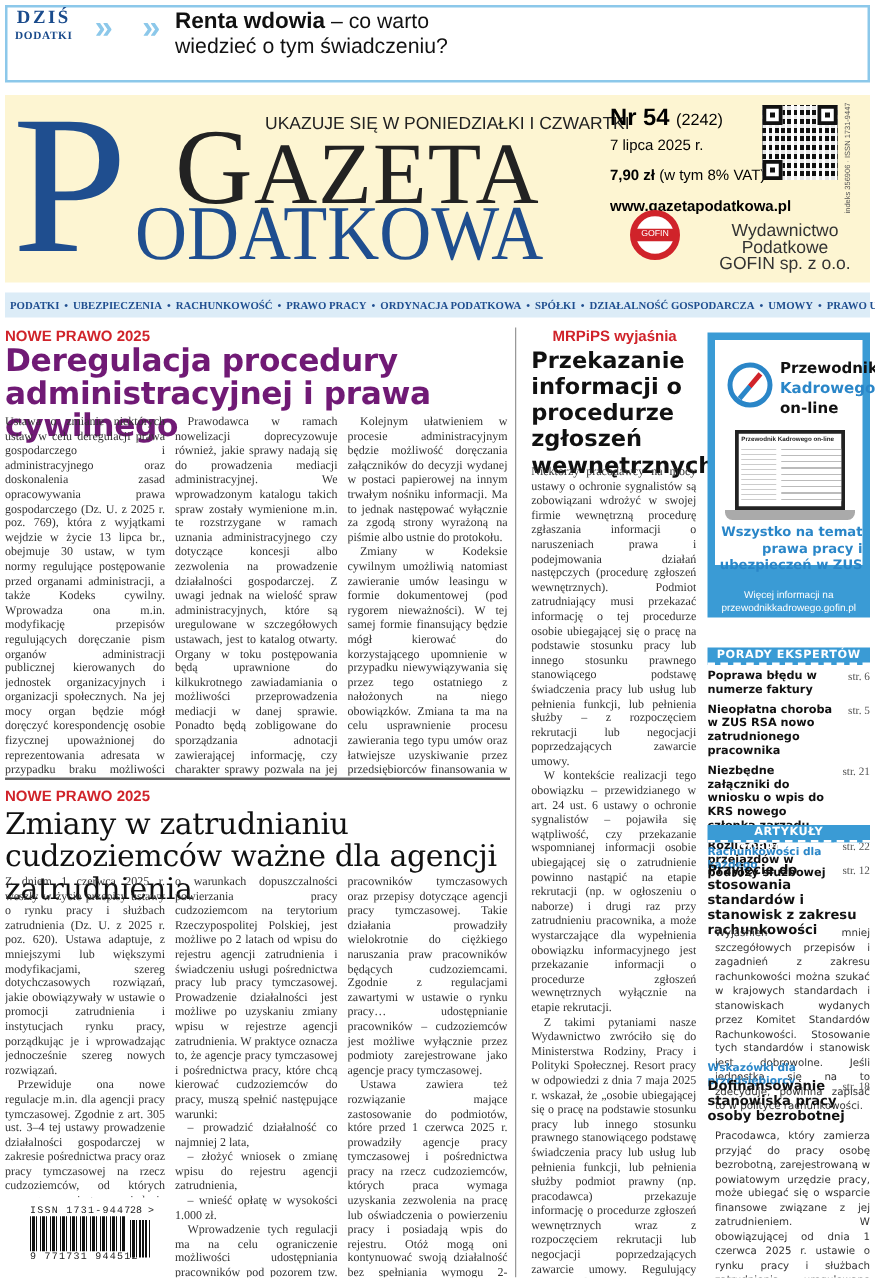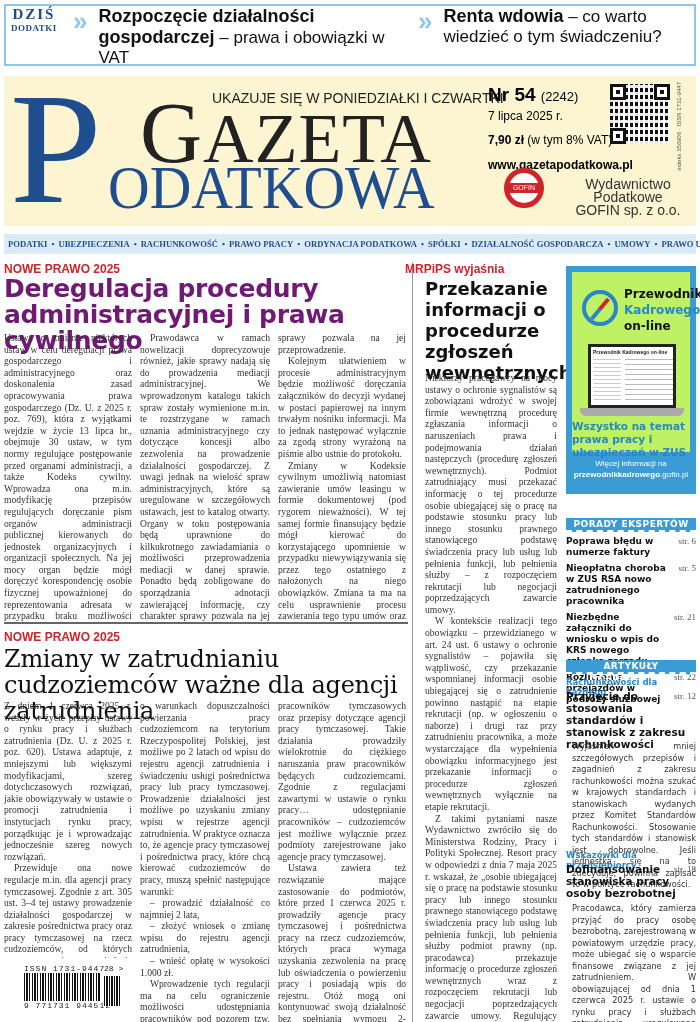--- a/index.html
+++ b/index.html
@@ -42,35 +42,35 @@
 .kicker{font-family:"Liberation Sans",sans-serif;font-weight:bold;color:#d0232a;font-size:12px}
 .col{position:absolute;font-size:9.6px;line-height:11.6px;text-align:justify;color:#333;font-family:"Liberation Serif",serif;overflow:hidden}
 .col p{text-indent:10px}
 .col p.first{text-indent:0}
 .h1a{position:absolute;left:4px;top:276px;font-family:"DejaVu Sans",sans-serif;font-weight:bold;font-size:25px;line-height:26px;color:#701a75;letter-spacing:-.3px}
 .h1b{position:absolute;left:4px;top:646px;font-family:"DejaVu Serif",serif;font-size:24px;line-height:26px;color:#111;letter-spacing:-.3px}
 .rule{position:absolute;height:2px;background:#666}
 .vrule{position:absolute;width:1px;background:#999}
 .h2c{position:absolute;left:425px;top:278px;font-family:"DejaVu Sans",sans-serif;font-weight:bold;font-size:18px;line-height:21px;color:#111}
 .ad{position:absolute;left:566px;top:266px;width:130px;height:228px;background:#3a9bd5;padding:6px}
-.ad-in{background:#bef264;width:100%;height:180px;position:relative}
+.ad-in{background:#ffffff;width:100%;height:180px;position:relative}
 .compass{position:absolute;left:10px;top:18px;width:36px;height:36px;border-radius:50%;border:4px solid #2a86c8}
 .compass::after{content:"";position:absolute;left:12px;top:2px;width:4px;height:26px;background:linear-gradient(#d0232a 50%,#2a86c8 50%);transform:rotate(40deg)}
 .ad-title{position:absolute;left:52px;top:14px;font-family:"DejaVu Sans",sans-serif;font-weight:bold;font-size:12px;line-height:16px;color:#111}
 .ad-title .blue{color:#2a86c8}
 .laptop{position:absolute;left:8px;top:72px;width:104px;height:78px}
 .screen{position:absolute;left:8px;top:0;width:88px;height:64px;background:#222;padding:3px}
 .screen-in{background:#fff;width:100%;height:100%;position:relative}
 .screen-in .hd{font-size:5px;font-family:"Liberation Sans",sans-serif;font-weight:bold;padding:2px}
 .screen-in .side{position:absolute;left:2px;top:12px;width:28px;height:42px;background:repeating-linear-gradient(#ccc 0 1px,#fff 1px 4px)}
 .screen-in .main{position:absolute;left:34px;top:12px;width:48px;height:42px;background:repeating-linear-gradient(#bbb 0 1px,#fff 1px 5px)}
 .base{position:absolute;left:0;top:64px;width:104px;height:8px;background:#aaa;border-radius:0 0 6px 6px}
-.ad-slogan{position:absolute;left:0;top:148px;width:100%;text-align:left;color:#2a86c8;font-family:"DejaVu Sans",sans-serif;font-weight:bold;font-size:10.5px;line-height:13px}
-.ad-more{color:#fff;text-align:center;font-family:"Liberation Sans",sans-serif;font-size:8px;line-height:11px;margin-top:6px}
-.ad-more b{font-weight:bold}
+.ad-slogan{position:absolute;left:0;top:148px;width:100%;text-align:right;color:#2a86c8;font-family:"DejaVu Sans",sans-serif;font-weight:bold;font-size:10.5px;line-height:13px}
+.ad-more{color:#fff;text-align:center;font-family:"Liberation Sans",sans-serif;font-size:8px;line-height:11px;margin-top:18px}
+.ad-more b{font-weight:normal}
 .band{position:absolute;left:566px;width:130px;height:14px;background:#3a9bd5;color:#fff;font-family:"DejaVu Sans",sans-serif;font-weight:bold;font-size:9px;text-align:center;line-height:13px;letter-spacing:.5px;border-bottom:2px dashed #fff}
 .toc{position:absolute;left:566px;width:130px;font-family:"DejaVu Sans",sans-serif;font-weight:bold;font-size:9px;line-height:11px;color:#111}
 .toc .row{display:flex;justify-content:space-between;margin-bottom:5px}
 .toc .pg{font-family:"Liberation Serif",serif;font-weight:normal;color:#555;white-space:nowrap;margin-left:4px}
 .cat{position:absolute;left:566px;font-family:"DejaVu Sans",sans-serif;font-weight:bold;font-size:8.5px;color:#2a86c8}
 .rh{position:absolute;left:566px;width:130px;font-family:"DejaVu Sans",sans-serif;font-weight:bold;font-size:10.5px;line-height:12px;color:#111}
 .rh .pg{float:right;font-family:"Liberation Serif",serif;font-weight:normal;font-size:9px;color:#555}
 .rbody{position:absolute;left:572px;width:124px;font-family:"DejaVu Sans",sans-serif;font-size:8.2px;line-height:11.5px;color:#333;text-align:justify}
 .barcode{position:absolute;left:24px;top:964px;width:100px;height:50px}
 .barcode .issn{font-family:"Liberation Mono",monospace;font-size:8px;letter-spacing:1px}
@@ -81,23 +81,20 @@
 </style>
 </head>
 <body>
 
 <div class="topbar">
   <div class="dzis">
     <div class="d1">DZIŚ</div>
     <div class="d2">DODATKI</div>
   </div>
   <div class="chev">»</div>
-  <div class="teaser t1">
-    <b>Rozpoczęcie działalności gospodarczej</b><span> – prawa i obowiązki w VAT</span>
-  </div>
   <div class="chev">»</div>
   <div class="teaser t2">
     <b>Renta wdowia</b><span> – co warto wiedzieć o tym świadczeniu?</span>
   </div>
 </div>
 
 <div class="mast">
   <div class="bigP">P</div>
   <div class="ukazuje">UKAZUJE SIĘ W PONIEDZIAŁKI I CZWARTKI</div>
   <div class="gazeta"><span class="g">G</span><span>AZETA</span></div>
@@ -147,21 +144,20 @@
 
 <div class="kicker" style="position:absolute;left:4px;top:262px">NOWE PRAWO 2025</div>
 <div class="h1a" style="width:404px">Deregulacja procedury administracyjnej i prawa cywilnego</div>
 <div class="col" style="left:4px;top:332px;width:128px;height:292px">
   <p class="first">Ustawa o zmianie niektórych ustaw w celu deregulacji prawa gospodarczego i administracyjnego oraz doskonalenia zasad opracowywania prawa gospodarczego (Dz. U. z 2025 r. poz. 769), która z wyjątkami wejdzie w życie 13 lipca br., obejmuje 30 ustaw, w tym normy regulujące postępowanie przed organami administracji, a także Kodeks cywilny. Wprowadza ona m.in. modyfikację przepisów regulujących doręczanie pism organów administracji publicznej kierowanych do jednostek organizacyjnych i organizacji społecznych. Na jej mocy organ będzie mógł doręczyć korespondencję osobie fizycznej upoważnionej do reprezentowania adresata w przypadku braku możliwości doręczenia pisma w lokalu jego siedziby z uwagi na to, że podany przez niego adres siedziby nie istnieje, został wykreślony z rejestru lub jest niezgodny z odpowiednim rejestrem i nie można tego adresu ustalić.</p>
 </div>
 <div class="col" style="left:140px;top:332px;width:130px;height:292px">
   <p>Prawodawca w ramach nowelizacji doprecyzowuje również, jakie sprawy nadają się do prowadzenia mediacji administracyjnej. We wprowadzonym katalogu takich spraw zostały wymienione m.in. te rozstrzygane w ramach uznania administracyjnego czy dotyczące koncesji albo zezwolenia na prowadzenie działalności gospodarczej. Z uwagi jednak na wielość spraw administracyjnych, które są uregulowane w szczegółowych ustawach, jest to katalog otwarty. Organy w toku postępowania będą uprawnione do kilkukrotnego zawiadamiania o możliwości przeprowadzenia mediacji w danej sprawie. Ponadto będą zobligowane do sporządzania adnotacji zawierającej informację, czy charakter sprawy pozwala na jej przeprowadzenie mediacji, a także czy zachodzą okoliczności odstąpienia od zawiadomienia o możliwości przeprowadzenia mediacji, mimo że charakter</p>
 </div>
 <div class="col" style="left:278px;top:332px;width:128px;height:292px">
-  <p class="first">sprawy pozwala na jej przeprowadzenie.</p>
   <p>Kolejnym ułatwieniem w procesie administracyjnym będzie możliwość doręczania załączników do decyzji wydanej w postaci papierowej na innym trwałym nośniku informacji. Ma to jednak następować wyłącznie za zgodą strony wyrażoną na piśmie albo ustnie do protokołu.</p>
   <p>Zmiany w Kodeksie cywilnym umożliwią natomiast zawieranie umów leasingu w formie dokumentowej (pod rygorem nieważności). W tej samej formie finansujący będzie mógł kierować do korzystającego upomnienie w przypadku niewywiązywania się przez tego ostatniego z nałożonych na niego obowiązków. Zmiana ta ma na celu usprawnienie procesu zawierania tego typu umów oraz łatwiejsze uzyskiwanie przez przedsiębiorców finansowania w formie leasingu.</p>
 
 </div>
 
 <div class="rule" style="left:4px;top:622px;width:404px"></div>
 
 <div class="kicker" style="position:absolute;left:4px;top:630px">NOWE PRAWO 2025</div>
 <div class="h1b" style="width:410px">Zmiany w zatrudnianiu cudzoziemców ważne dla agencji zatrudnienia</div>
 <div class="col" style="left:4px;top:700px;width:128px;height:258px">
@@ -184,21 +180,21 @@
 <div class="barcode">
   <div class="issn">ISSN 1731-9447</div>
   <div class="bars"></div>
   <div class="num">9 771731 944512</div>
   <div class="add">28 &gt;</div>
   <div class="bars2"></div>
 </div>
 
 <div class="vrule" style="left:412px;top:262px;height:760px"></div>
 
-<div class="kicker" style="position:absolute;left:405px;top:262px">MRPiPS wyjaśnia</div>
+<div class="kicker" style="position:absolute;left:442px;top:262px">MRPiPS wyjaśnia</div>
 <div class="h2c" style="width:135px">Przekazanie informacji o procedurze zgłoszeń wewnętrznych</div>
 <div class="col" style="left:425px;top:372px;width:132px;height:650px">
   <p class="first">Niektórzy pracodawcy na mocy ustawy o ochronie sygnalistów są zobowiązani wdrożyć w swojej firmie wewnętrzną procedurę zgłaszania informacji o naruszeniach prawa i podejmowania działań następczych (procedurę zgłoszeń wewnętrznych). Podmiot zatrudniający musi przekazać informację o tej procedurze osobie ubiegającej się o pracę na podstawie stosunku pracy lub innego stosunku prawnego stanowiącego podstawę świadczenia pracy lub usług lub pełnienia funkcji, lub pełnienia służby – z rozpoczęciem rekrutacji lub negocjacji poprzedzających zawarcie umowy.</p>
   <p>W kontekście realizacji tego obowiązku – przewidzianego w art. 24 ust. 6 ustawy o ochronie sygnalistów – pojawiła się wątpliwość, czy przekazanie wspomnianej informacji osobie ubiegającej się o zatrudnienie powinno nastąpić na etapie rekrutacji (np. w ogłoszeniu o naborze) i drugi raz przy zatrudnieniu pracownika, a może wystarczające dla wypełnienia obowiązku informacyjnego jest przekazanie informacji o procedurze zgłoszeń wewnętrznych wyłącznie na etapie rekrutacji.</p>
   <p>Z takimi pytaniami nasze Wydawnictwo zwróciło się do Ministerstwa Rodziny, Pracy i Polityki Społecznej. Resort pracy w odpowiedzi z dnia 7 maja 2025 r. wskazał, że „osobie ubiegającej się o pracę na podstawie stosunku pracy lub innego stosunku prawnego stanowiącego podstawę świadczenia pracy lub usług lub pełnienia funkcji, lub pełnienia służby podmiot prawny (np. pracodawca) przekazuje informację o procedurze zgłoszeń wewnętrznych wraz z rozpoczęciem rekrutacji lub negocjacji poprzedzających zawarcie umowy. Regulujący powyższą kwestię art. 24 ust. 6 ustawy z dnia 14 czerwca 2024 r. o ochronie sygnalistów (Dz. U. poz. 928) nie precyzuje, kiedy dokładnie należy tego dokonać. Poinformowanie o procedurze zgłoszeń wewnętrznych na etapie rekrutacji jest zgodne z art. 24 ust. 6 ustawy”.</p>
 
 </div>
 
 <div class="ad">
   <div class="ad-in">

